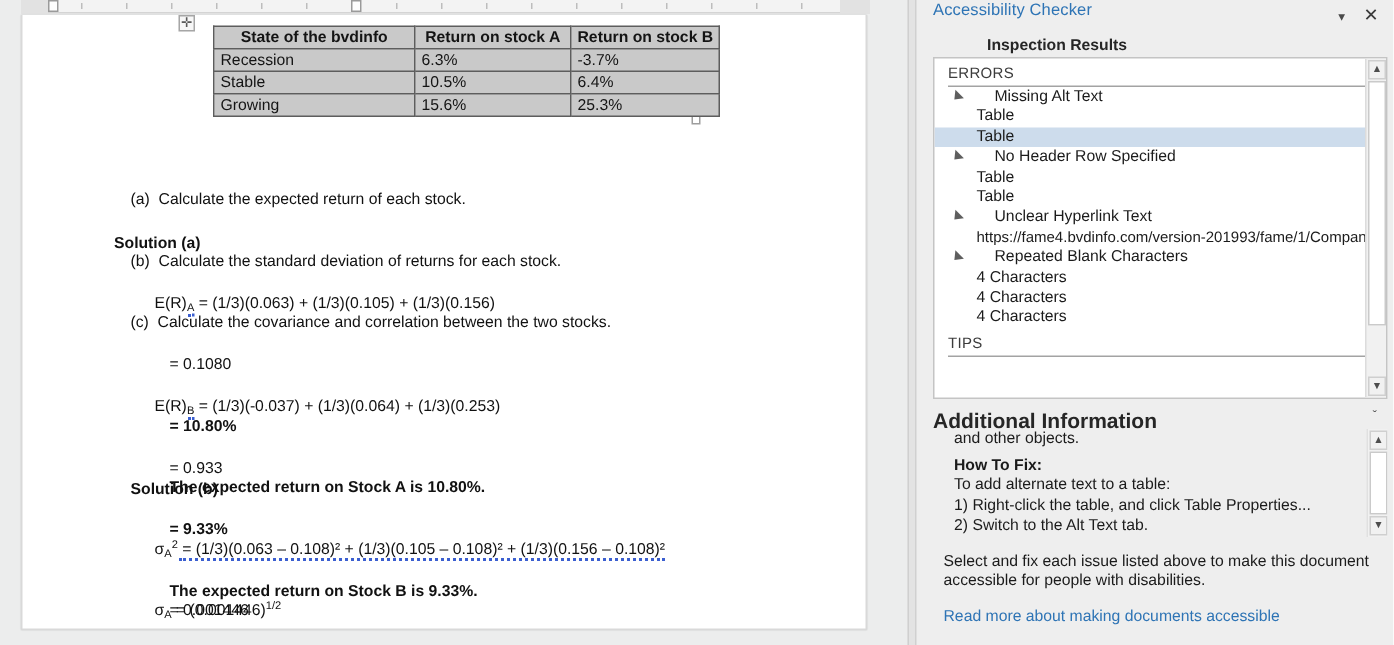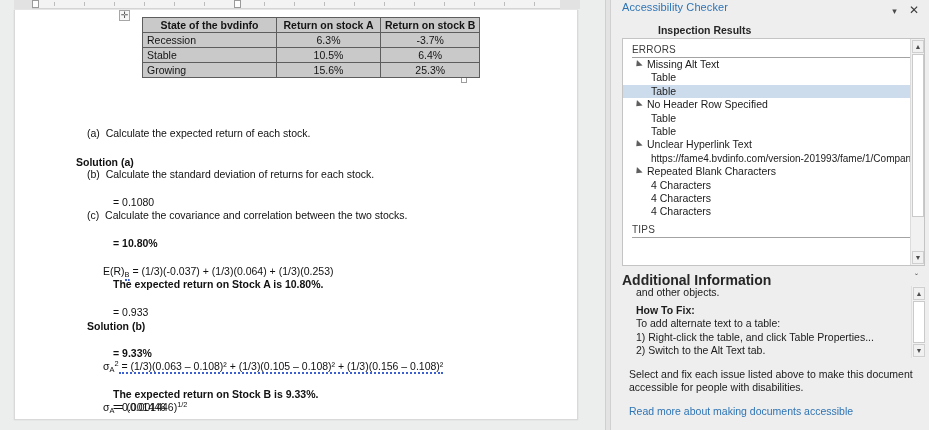--- a/index.html
+++ b/index.html
@@ -74,21 +74,21 @@
   table.econ th, table.econ td {
     border: 1px solid #5d5d5d;
     background: #c9c9c9;
     padding: 1px 4px;
     height: 13.5px;
     line-height: 12px;
     white-space: nowrap;
   }
   table.econ th { font-weight: bold; text-align: center; }
   table.econ td.lbl  { text-align: left;  width: 134px; }
-  table.econ td.num  { text-align: center; }
+  table.econ td.num  { text-align: left; }
   table.econ th.c0 { width: 134px; }
   table.econ th.c1 { width: 104px; }
   table.econ th.c2 { width: 92px; }
   table.econ td.n1 { width: 104px; }
   table.econ td.n2 { width: 92px; }
 
   
   .doc-txt {
     position: absolute;
     font-size: 10.5px;
@@ -167,21 +167,21 @@
     position: relative;
     margin: 5px 9px 0 9px;
     font-size: 10px; color: #3c3c3c;
     padding-bottom: 2px;
     border-bottom: 1px solid #a3a3a3;
     letter-spacing: .2px;
   }
   .cat-row {
     position: relative;
     height: 13.4px; line-height: 13.4px;
-    padding-left: 24px;
+    padding-left: 40px;
     font-size: 10.5px; color: #1b1b1b;
     cursor: pointer;
   }
   .cat-row .tri {
     position: absolute; left: 11px; top: 4px;
     width: 0; height: 0;
     border-left: 4px solid transparent;
     border-right: 4px solid transparent;
     border-top: 5px solid #5e5e5e;
     transform: rotate(45deg);
@@ -318,20 +318,21 @@
 
       <div id="q-list" class="doc-txt">
         <div>(a)  Calculate the expected return of each stock.</div>
         <div>(b)  Calculate the standard deviation of returns for each stock.</div>
         <div>(c)  Calculate the covariance and correlation between the two stocks.</div>
       </div>
 
       <div id="sol-a-h" class="doc-txt b">Solution (a)</div>
 
       <div id="sol-a" class="doc-txt">
+        <div><span>E(R)</span><sub class="sqb">A</sub><span> = (1/3)(0.063) + (1/3)(0.105) + (1/3)(0.156)</span></div>
         <div class="ind">= 0.1080</div>
         <div class="ind b">= 10.80%</div>
         <div class="ind b">The expected return on Stock A is 10.80%.</div>
       </div>
 
       <div id="sol-a2" class="doc-txt">
         <div><span>E(R)</span><sub class="sqb">B</sub><span> = (1/3)(-0.037) + (1/3)(0.064) + (1/3)(0.253)</span></div>
         <div class="ind">= 0.933</div>
         <div class="ind b">= 9.33%</div>
         <div class="ind b">The expected return on Stock B is 9.33%.</div>

